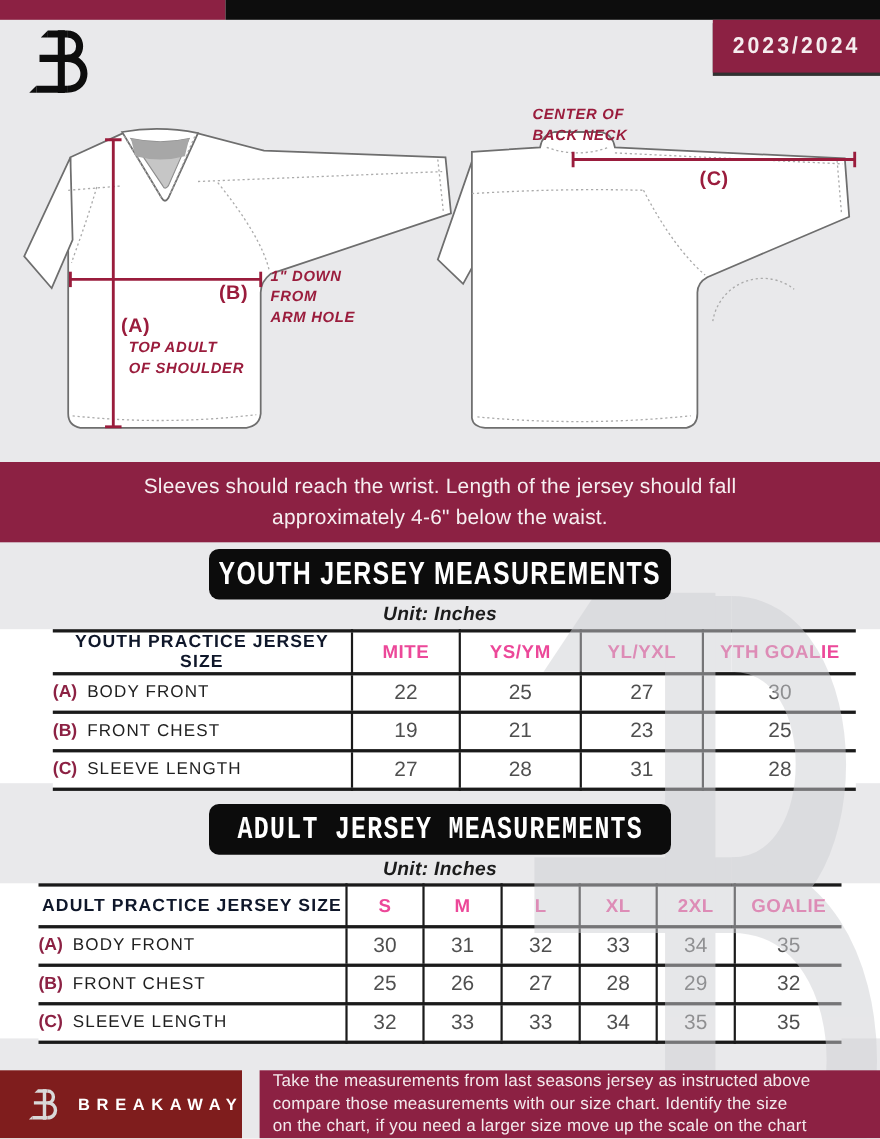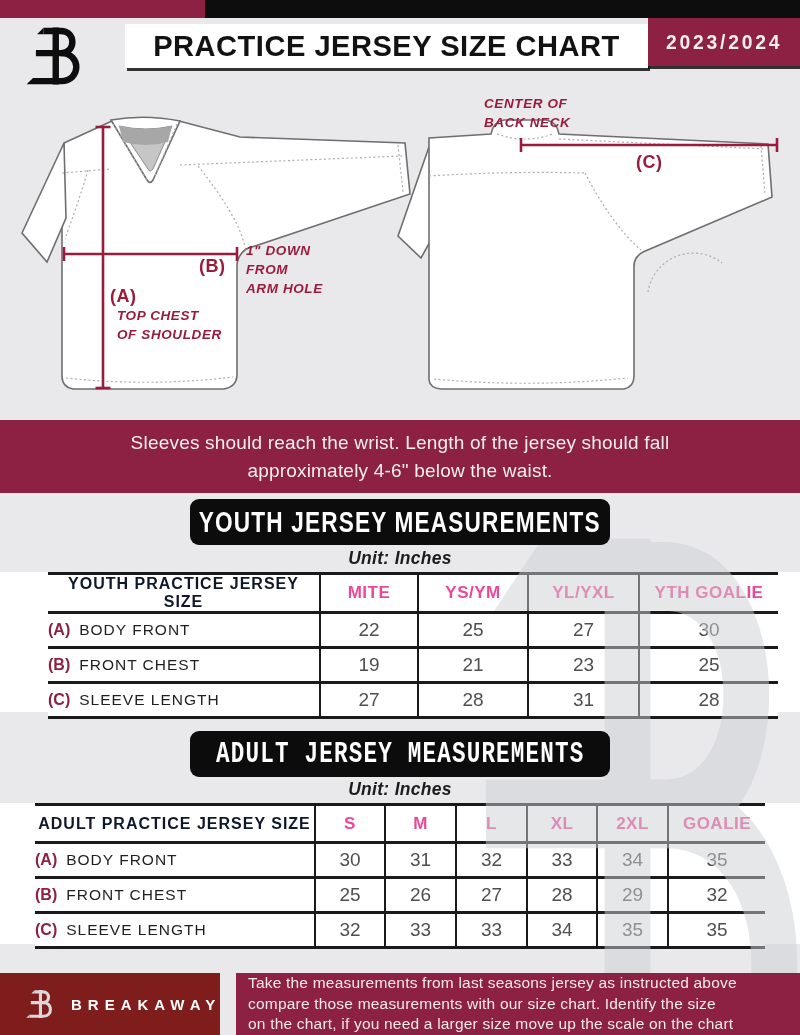--- a/index.html
+++ b/index.html
@@ -128,23 +128,20 @@
       <polygon points="12,93.5 12,104.5 1,104.5" fill="currentColor"></polygon>
     </symbol>
   </svg>
 
   <div class="abs topbar-maroon"></div>
   <div class="abs topbar-black"></div>
 
   <svg class="abs logo-main" viewBox="0 0 120 112">
       <use href="#blogo"></use>
     </svg>
-  <div class="abs title-box">
-    <span class="t">PRACTICE JERSEY SIZE CHART</span>
-  </div>
   <div class="abs season-box">
     <span class="t">2023/2024</span>
   </div>
 
   <div class="abs diagram">
     <svg width="800" height="354" viewBox="0 0 800 354">
 
       <g stroke="#6E6E6E" stroke-width="1.6" fill="#FFFFFF">
         <path d="M 430,78 L 398,170 L 421,192 L 443,152 L 438,112 Z"></path>
         <path d="M 429,72 L 491,68 Q 493,56 504,54 L 546,54 Q 557,56 559,68 L 768,78 L 772,131 L 643,186 Q 634,191 634,200 L 634,310 Q 634,321 624,323 L 441,323 Q 430,322 429,314 Z"></path>
@@ -194,21 +191,21 @@
     </div>
     <div class="anno note" style="left:246px;top:175px;">
       <div>1" DOWN</div>
       <div>FROM</div>
       <div>ARM HOLE</div>
     </div>
     <div class="anno" style="left:110px;top:220px;">
       <span class="key">(A)</span>
     </div>
     <div class="anno note" style="left:117px;top:240px;">
-      <div>TOP CHEST</div>
+      <div>TOP ADULT</div>
       <div>OF SHOULDER</div>
     </div>
     <div class="anno note" style="left:484px;top:28px;">
       <div>CENTER OF</div>
       <div>BACK NECK</div>
     </div>
     <div class="anno" style="left:636px;top:86px;">
       <span class="key">(C)</span>
     </div>
   </div>

